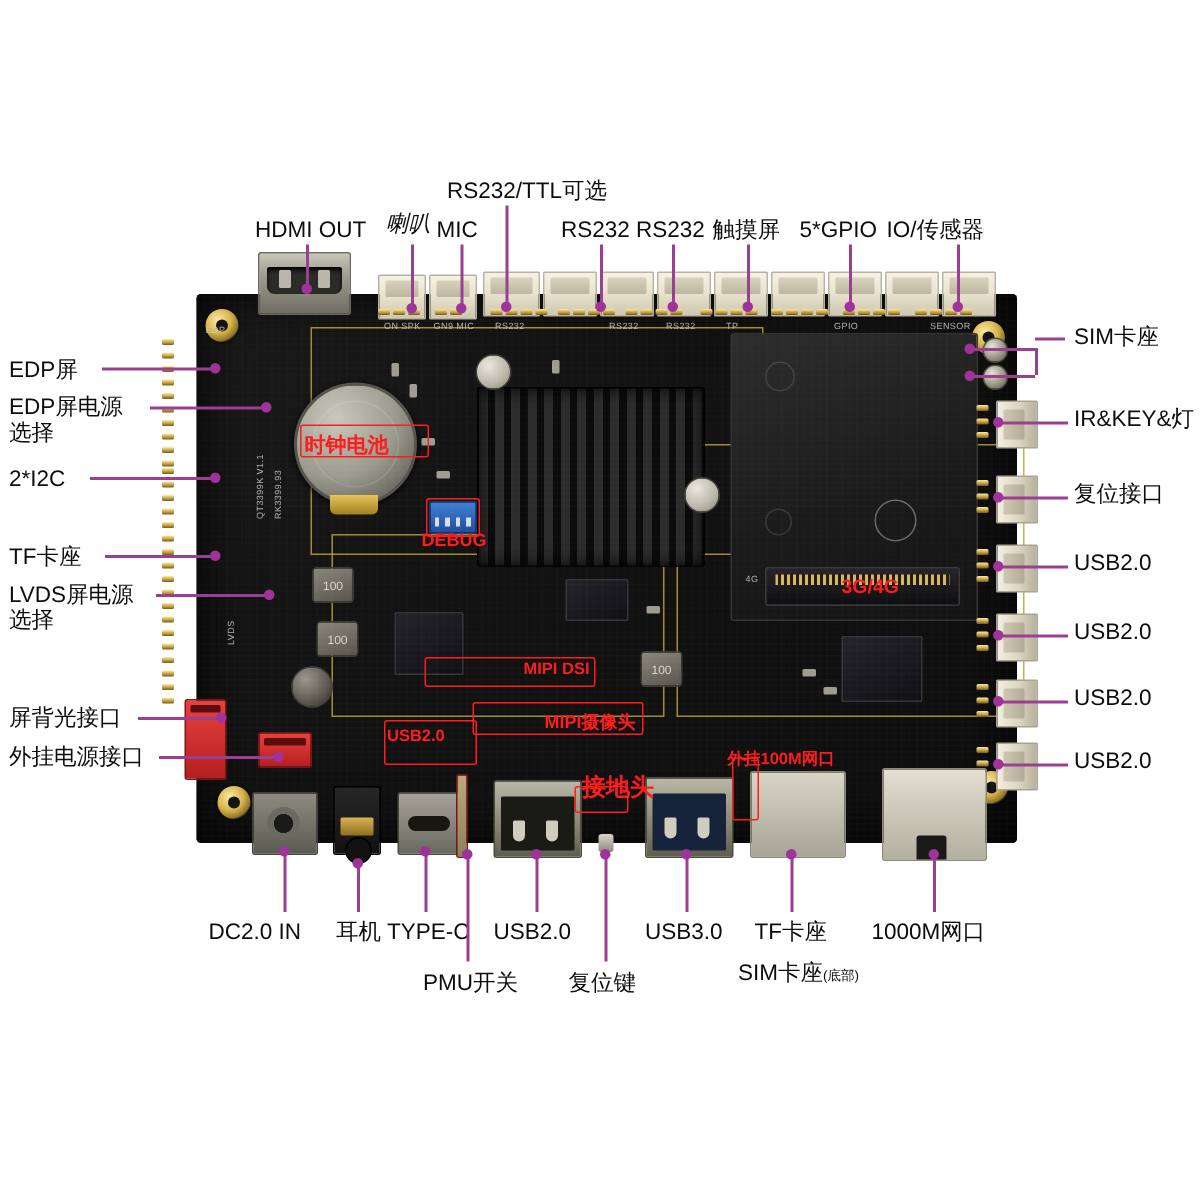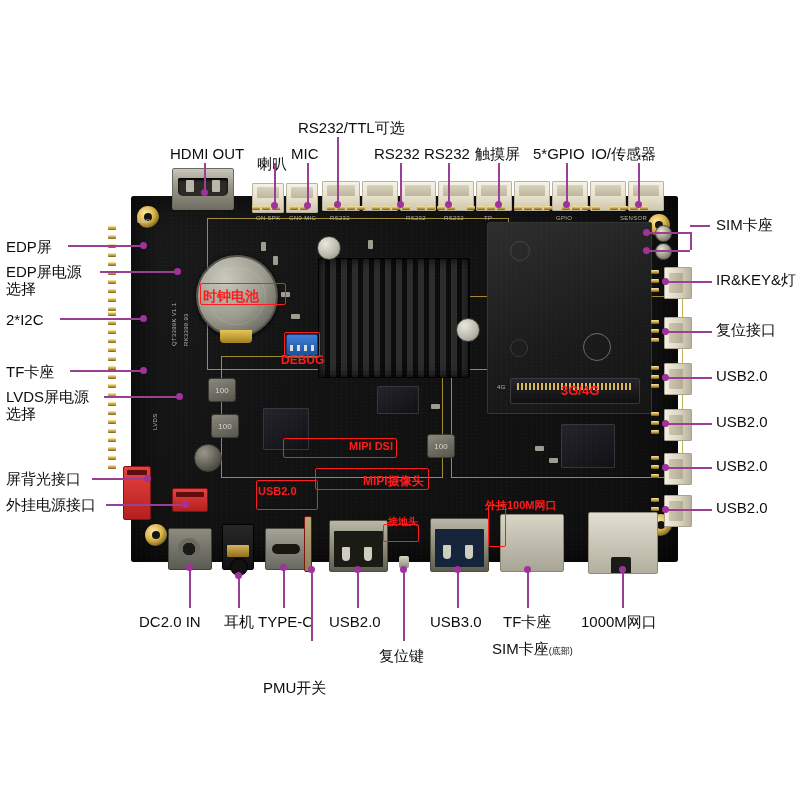--- a/index.html
+++ b/index.html
@@ -373,30 +373,30 @@
 
 
   <div id="red-marks">
       <div class="redtxt" style="left: 203px; top: 288px; font-size: 14px;">时钟电池</div>
       <div class="redtxt" style="left: 281px; top: 353px; font-size: 12px;">DEBUG</div>
       <div class="redtxt" style="left: 349px; top: 440px; font-size: 11px;">MIPI DSI</div>
       <div class="redtxt" style="left: 318px; top: 473px; font-size: 12px; padding-left: 45px;">MIPI摄像头</div>
       <div class="redtxt" style="left: 258px; top: 485px; font-size: 11px;">USB2.0</div>
       <div class="redtxt" style="left: 561px; top: 383px; font-size: 13px;">3G/4G</div>
       <div class="redtxt" style="left: 485px; top: 498px; font-size: 11px;">外挂100M网口</div>
-      <div class="redtxt" style="left: 388px; top: 515px; font-size: 10px;">接地头</div>
+      <div class="redtxt" style="left: 388px; top: 515px; font-size: 16px;">接地头</div>
     </div>
 
   <div id="callouts">
       <div class="lbl" style="left: 170px; top: 146px;">
         <div>HDMI OUT</div>
       </div>
       <div class="ln v" style="left: 204px; top: 163px; height: 29px;"></div>
       <div class="dot" style="left: 201.3px; top: 189px;"></div>
-      <div class="lbl" style="left: 257px; top: 156px;">
+      <div class="lbl" style="left: 257px; top: 142px; font-style: italic;">
         <div>喇叭</div>
       </div>
       <div class="ln v" style="left: 274px; top: 163px; height: 42px;"></div>
       <div class="dot" style="left: 271.3px; top: 202px;"></div>
       <div class="lbl" style="left: 291px; top: 146px;">
         <div>MIC</div>
       </div>
       <div class="ln v" style="left: 307px; top: 163px; height: 42px;"></div>
       <div class="dot" style="left: 304.3px; top: 202px;"></div>
       <div class="lbl" style="left: 298px; top: 120px;">
@@ -513,21 +513,21 @@
       <div class="lbl" style="left: 224px; top: 614px;">
         <div>耳机</div>
       </div>
       <div class="ln v" style="left: 238px; top: 578px; height: 30px;"></div>
       <div class="dot" style="left: 235.3px; top: 572px;"></div>
       <div class="lbl" style="left: 258px; top: 614px;">
         <div>TYPE-C</div>
       </div>
       <div class="ln v" style="left: 283px; top: 570px; height: 38px;"></div>
       <div class="dot" style="left: 280.3px; top: 564px;"></div>
-      <div class="lbl" style="left: 263px; top: 648px; margin-top: 32px;">
+      <div class="lbl" style="left: 282px; top: 648px;">
         <div>PMU开关</div>
       </div>
       <div class="ln v" style="left: 311px; top: 572px; height: 69px;"></div>
       <div class="dot" style="left: 308.3px; top: 566px;"></div>
       <div class="lbl" style="left: 329px; top: 614px;">
         <div>USB2.0</div>
       </div>
       <div class="ln v" style="left: 357px; top: 572px; height: 36px;"></div>
       <div class="dot" style="left: 354.3px; top: 566px;"></div>
       <div class="lbl" style="left: 379px; top: 648px;">

